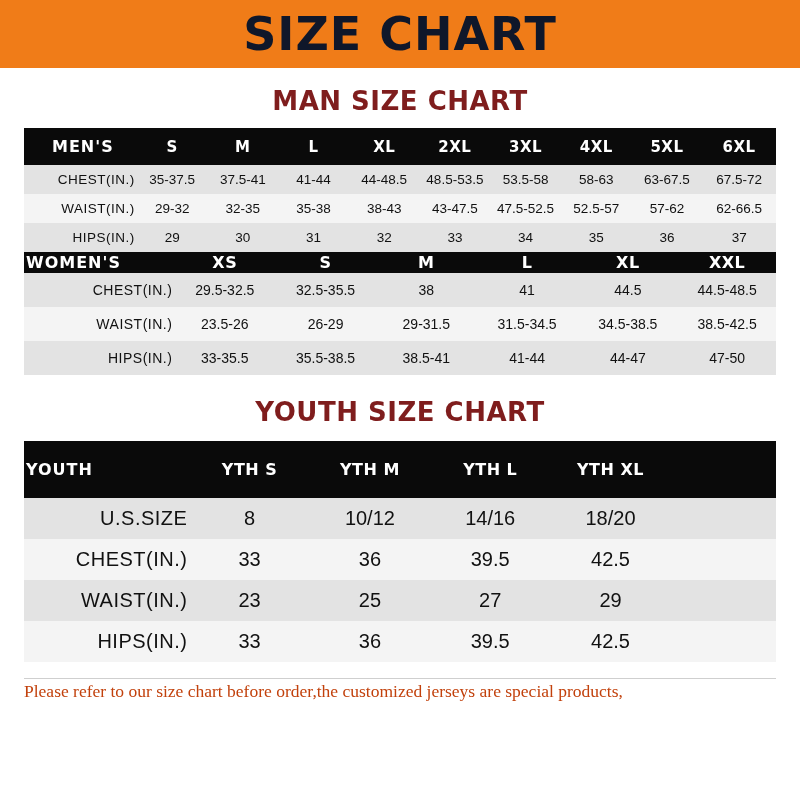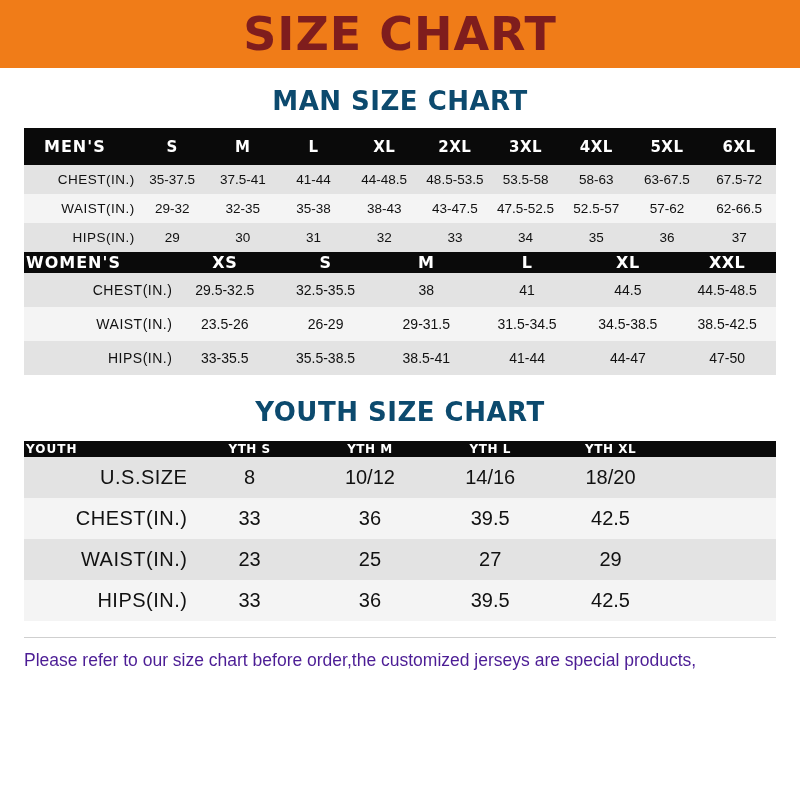--- a/index.html
+++ b/index.html
@@ -24,32 +24,32 @@
     background: #f07c18;
     display: flex;
     align-items: center;
     justify-content: center;
   }
   .banner-title {
     font-family: "DejaVu Sans", sans-serif;
     font-weight: bold;
     font-size: 46px;
     letter-spacing: 1px;
-    color: #7f1d1d;
+    color: #0f172a;
     line-height: 1;
   }
   .content {
     padding: 0 24px;
   }
   .section-title {
     text-align: center;
     font-family: "DejaVu Sans", sans-serif;
     font-weight: bold;
     font-size: 26px;
-    color: #0c4a6e;
+    color: #7f1d1d;
     letter-spacing: 0.5px;
   }
   .t1 { margin-top: 18px; margin-bottom: 12px; }
   .t2 { margin-top: 22px; margin-bottom: 14px; }
   .t3 { margin-top: 22px; margin-bottom: 14px; }
 
   table {
     width: 100%;
     border-collapse: collapse;
     table-layout: fixed;
@@ -63,50 +63,49 @@
     color: #ffffff;
     font-family: "DejaVu Sans", sans-serif;
     font-weight: bold;
     font-size: 15px;
     padding: 9px 2px;
     text-align: center;
     letter-spacing: 0.5px;
   }
   thead th.rowlabel {
     text-align: left;
-    padding-left: 20px;
+    padding-left: 28px;
     font-size: 16px;
     letter-spacing: 1px;
   }
   tbody td {
     font-family: "Liberation Sans", sans-serif;
     font-size: 13.5px;
     color: #111111;
     text-align: center;
     padding: 7px 2px;
   }
   tbody td.rowlabel {
     font-size: 13.5px;
     letter-spacing: 0.5px;
     text-align: right;
   }
   tbody tr.odd td { background: #e3e3e3; }
   tbody tr.even td { background: #f4f4f4; }
 
   .women thead th { font-size: 16px; padding: 1px 2px; }
   .women tbody td { font-size: 14px; padding: 9px 2px; }
-  .youth thead th { font-size: 12px; padding: 1px 2px; }
+  .youth thead th { font-size: 16px; padding: 19px 2px; }
   .youth tbody td { font-size: 20px; padding: 9px 2px; }
 
   .notice {
     margin: 16px 24px 0 24px;
     border-top: 1px solid #cfcfcf;
-    padding-top: 10px;
-    color: #4c1d95;
-    font-family: Liberation Sans, sans-serif;
+    color: #c2410c;
+    font-family: Liberation Serif, serif;
     font-size: 17.5px;
     line-height: 1.45;
     text-align: left;
   }
   .notice div { white-space: nowrap; }
 </style>
 </head>
 <body>
 
 <div class="page">

